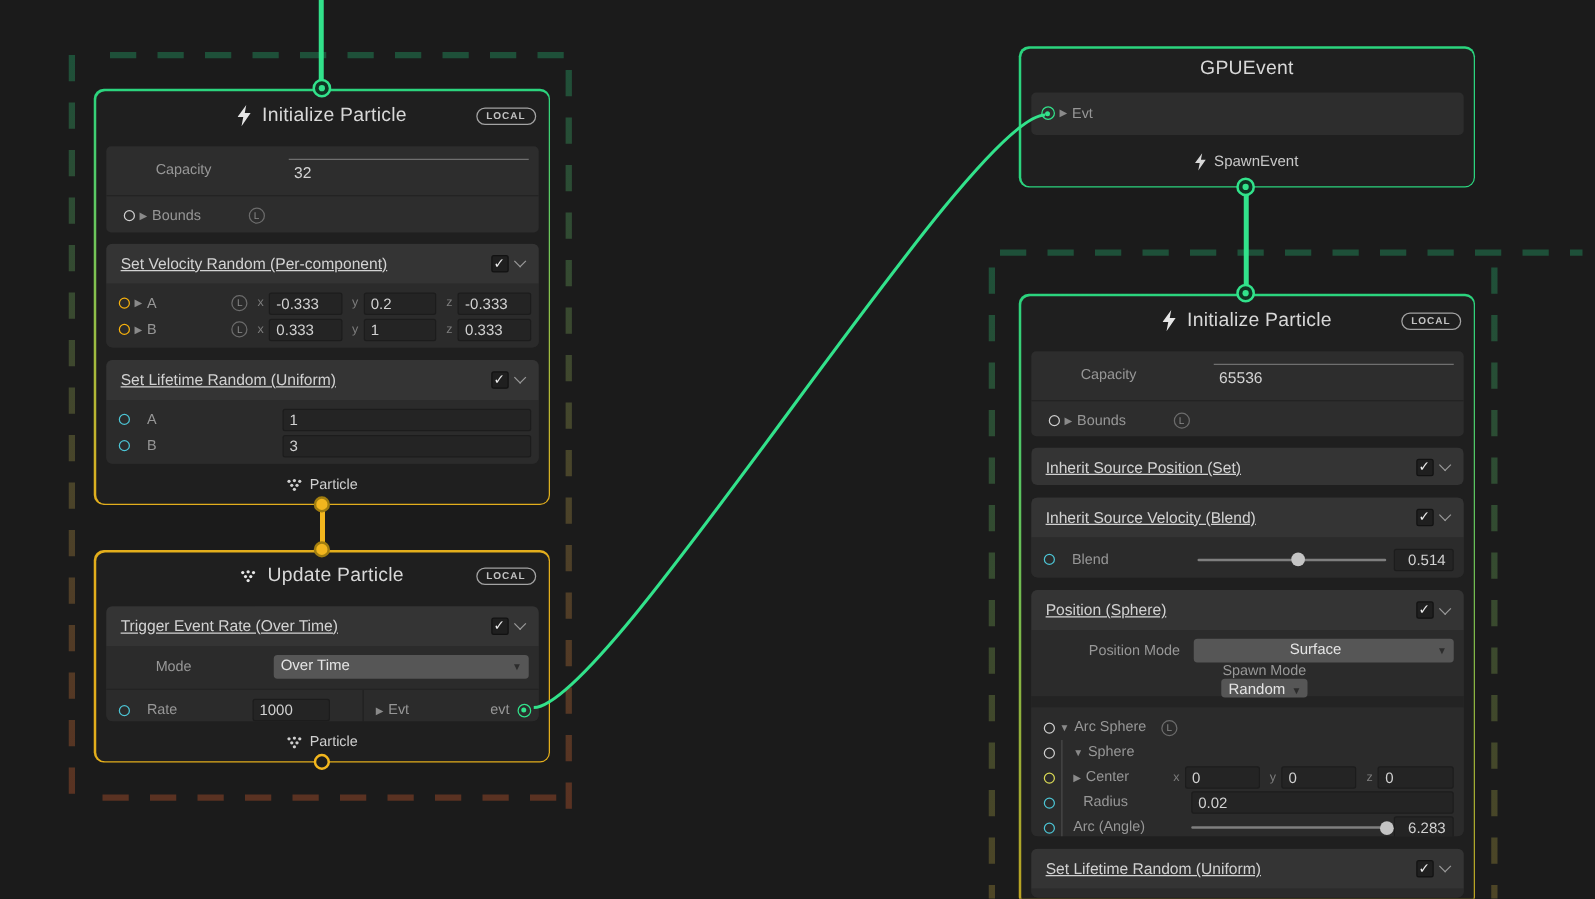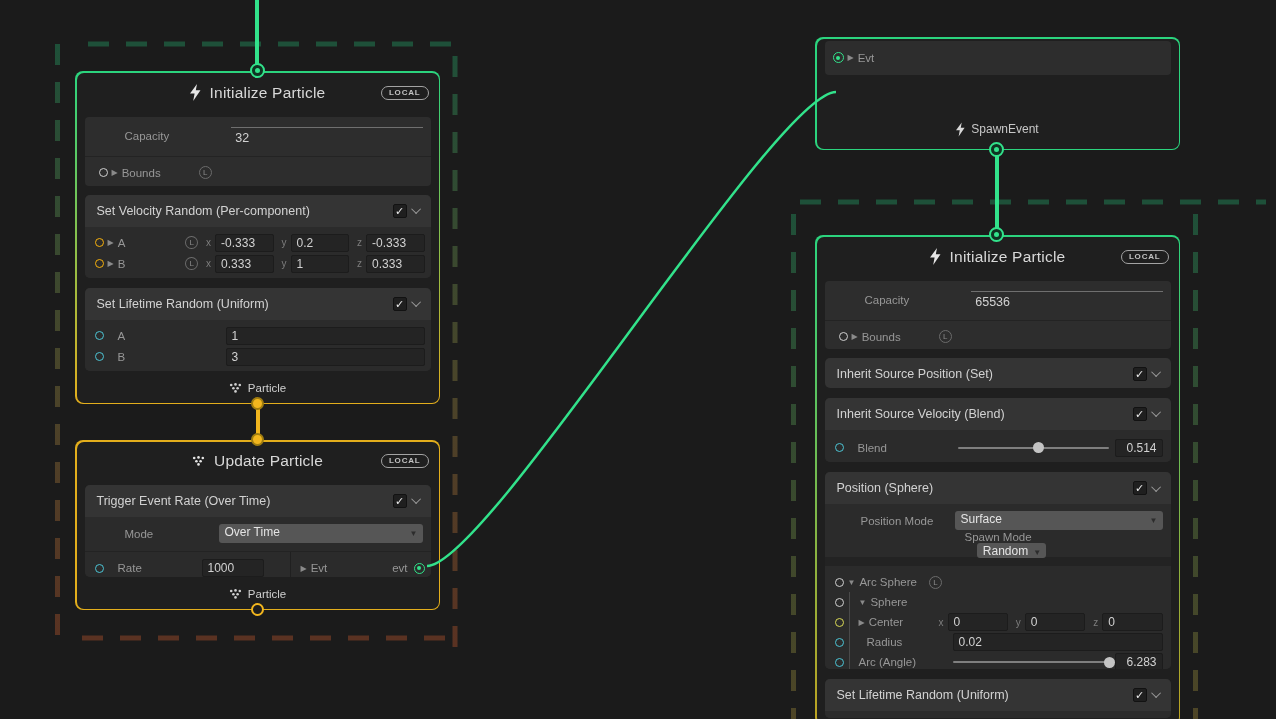--- a/index.html
+++ b/index.html
@@ -22,21 +22,21 @@
     border:1px solid #a3a3a3; border-radius:9px; padding:1px 7px 2px;
     font-size:8px; font-weight:bold; letter-spacing:.8px; color:#c2c2c2; }
 
   .section { background:#2d2d2d; border-radius:4px; margin:4px 8px; overflow:hidden; }
   .row { display:flex; align-items:center; }
   .divider { height:1px; background:#232323; }
 
   .block { background:#2b2b2b; border-radius:5px; margin:5px 8px; overflow:hidden; }
   .block-header { background:#343434; height:32px; display:flex; align-items:center;
     padding:0 8px 0 12px; }
-  .block-title { color:#d2d2d2; font-size:12.5px; flex:1; }
+  .block-title { color:#d2d2d2; font-size:12.5px; flex:1;text-decoration:underline; }
   .checkbox { width:14px; height:14px; background:#1f1f1f; border:1px solid #121212;
     border-radius:2px; color:#ececec; font-size:11px; line-height:13px; text-align:center;
     margin-right:7px; }
   .chev { width:7px; height:7px; border-left:1.6px solid #9a9a9a; border-bottom:1.6px solid #9a9a9a;
     transform:rotate(-45deg) translateY(-2px); margin-right:2px; }
 
   .lbl { color:#979797; font-size:11.5px; }
   .tri { color:#8a8a8a; font-size:8px; margin:0 4px; }
   .l-badge { width:13px; height:13px; border:1px solid #6b6b6b; border-radius:50%;
     color:#8a8a8a; font-size:8px; display:inline-flex; align-items:center; justify-content:center; }
@@ -260,20 +260,23 @@
               <circle cx="6.5" cy="8.4" r="1.3"></circle>
             </g>
         </svg>
         <span class="lbl-out">Particle</span>
       </div>
     </div>
   </div>
 
   <div class="node" style="left:815px; top:37px; width:365px; height:113px; background:#2bd47e;">
     <div class="node-body">
+      <div class="title-bar" style="flex:0 0 33px;">
+        <span class="title-text">GPUEvent</span>
+      </div>
       <div class="section" style="margin:2px 8px;">
         <div class="row" style="height:34px; padding:0 8px;">
           <span class="cport">
               <i></i>
             </span>
           <span class="tri">▶</span>
           <span class="lbl">Evt</span>
         </div>
       </div>
       <div class="footer" style="padding:8px 0 12px;">
@@ -335,21 +338,21 @@
           </div>
         </div>
       </div>
 
       <div class="block">
         <div class="block-header">
           <span class="block-title">Position (Sphere)</span>
           <span class="checkbox">✓</span>
           <span class="chev"></span>
         </div>
-        <div style="background:#2b2b2b; padding:7px 8px 7px 36px;">
+        <div style="background:#2b2b2b; padding:7px 8px 7px 36px;text-align:center;">
           <div class="row" style="height:19px;">
             <span class="lbl" style="width:94px;">Position Mode</span>
             <span class="dropdown" style="flex:1;">
               <span>Surface</span>
               <span class="dd-arrow">▼</span>
             </span>
           </div>
           <div class="row" style="height:19px; margin-top:1px;flex-direction:column;">
             <span class="lbl" style="width:94px;">Spawn Mode</span>
             <span class="dropdown" style="flex:1;">

